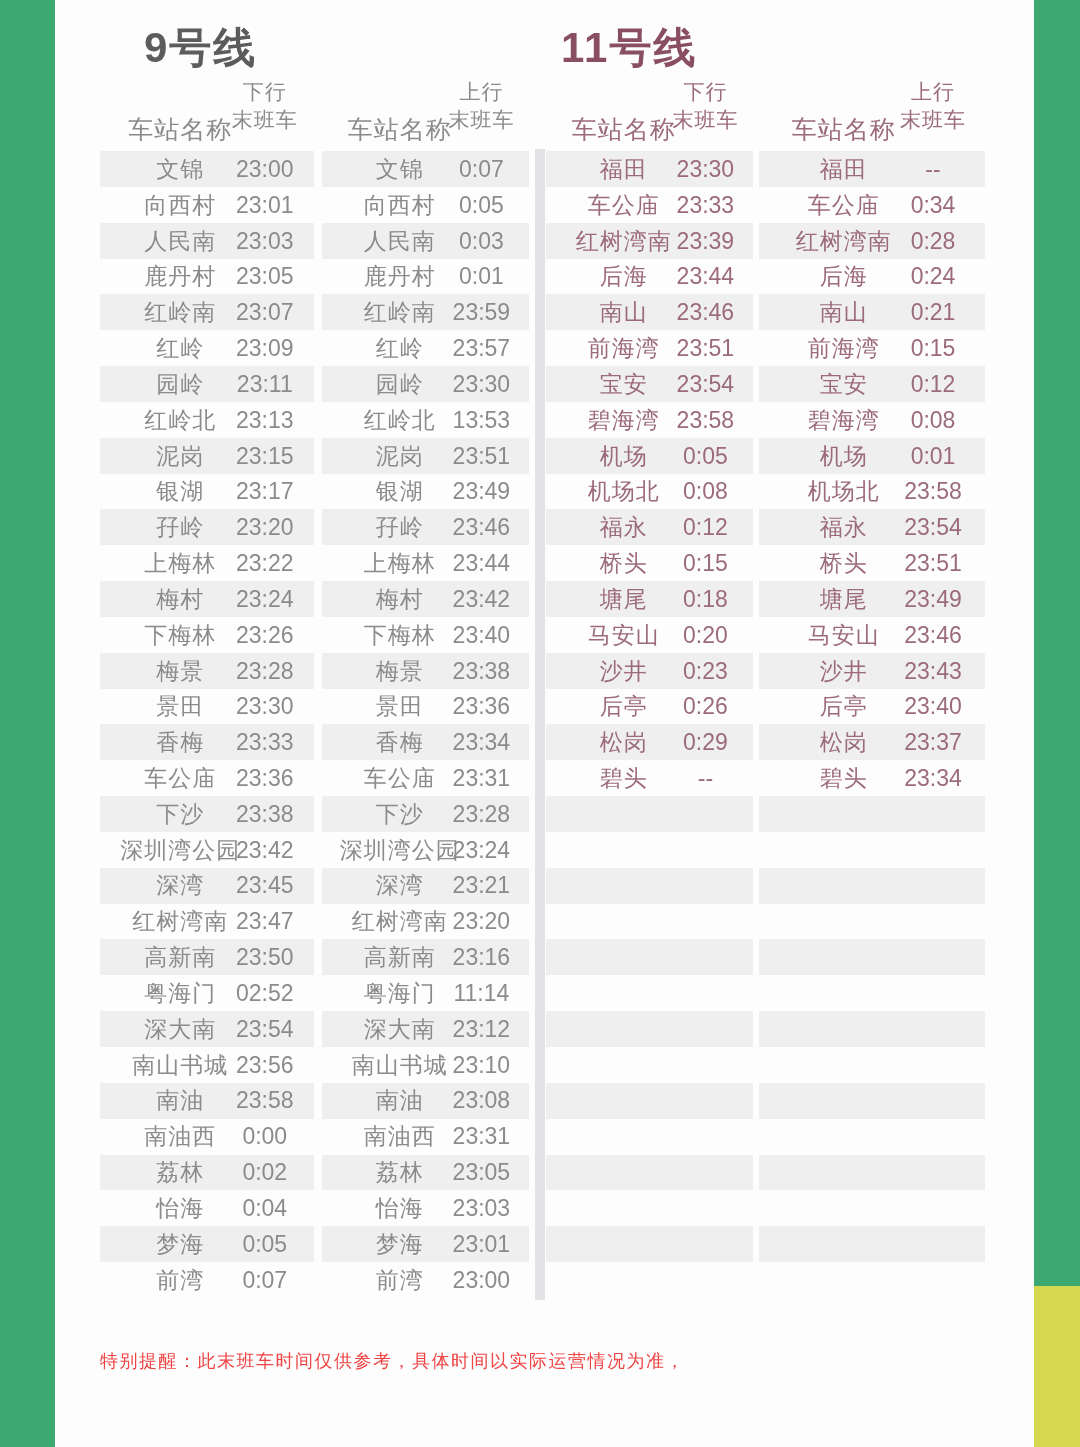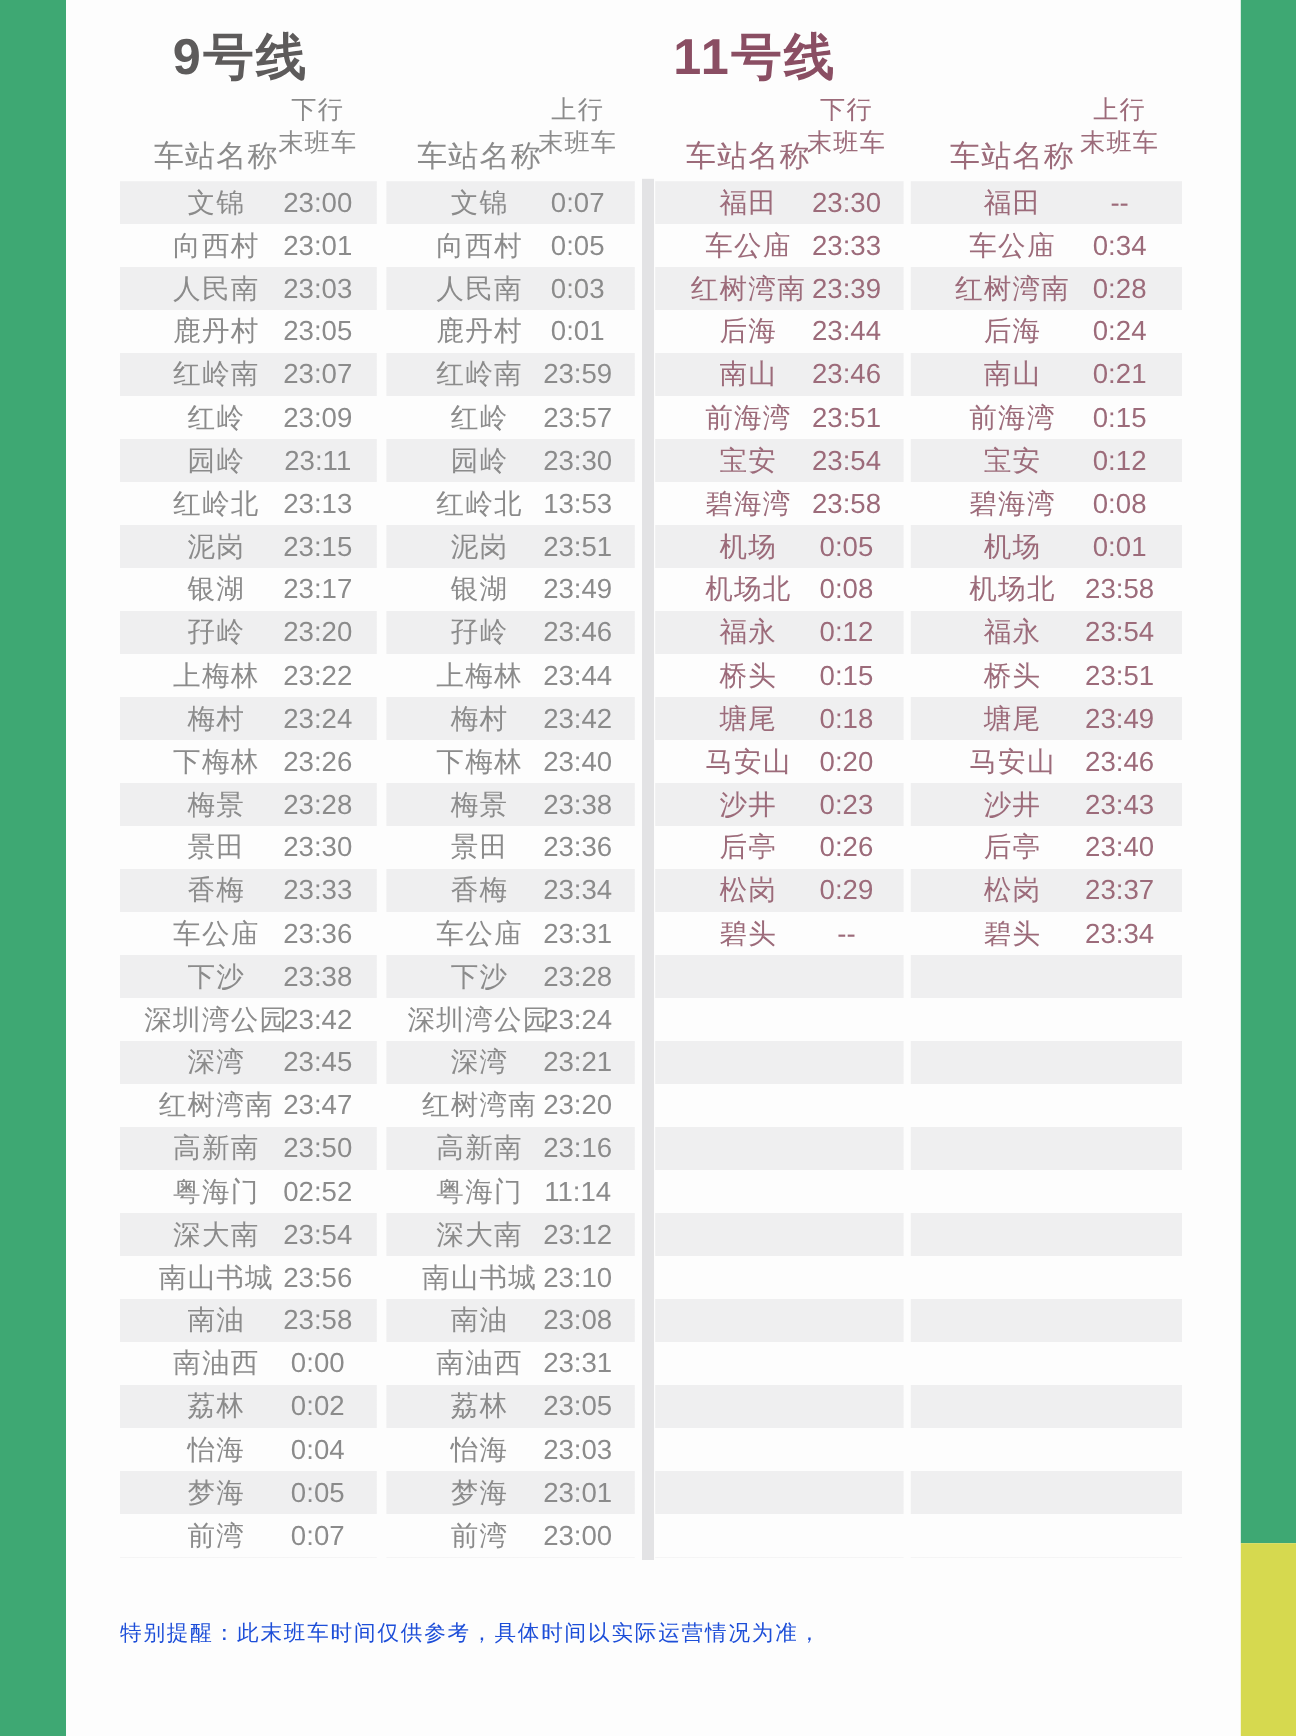--- a/index.html
+++ b/index.html
@@ -46,21 +46,21 @@
   .t3 { left:546px; width:207px; }
   .t4 { left:759px; width:226px; }
   .h1 { left:100px; width:214px; }
   .h2 { left:322px; width:207px; }
   .h3 { left:546px; width:207px; }
   .h4 { left:759px; width:226px; }
 
   .divider { position:absolute; left:535px; top:149px; width:10px; height:1151px; background:#e3e3e5; }
 
   .note { position:absolute; left:100px; top:1338px; width:760px;
-          font-size:18px; line-height:46px; letter-spacing:1.5px; color:#1d4ed8;font-family:Liberation Serif, serif; }
+          font-size:18px; line-height:46px; letter-spacing:1.5px; color:#ef4444;font-family:Liberation Serif, serif; }
 </style>
 </head>
 <body style="--green: #3ea873; --yellow: #d6d94f; --stripe: #efeff0; --line9_text: #8b8b8b; --line9_title: #5d5b5b; --line11_text: #9c6b7a; --line11_title: #8a4e63;">
 
 <div class="strip strip-left"></div>
 <div class="strip strip-right-green"></div>
 <div class="strip strip-right-yellow"></div>
 
 <div class="line-title title9">9号线</div>
 <div class="line-title title11">11号线</div>

